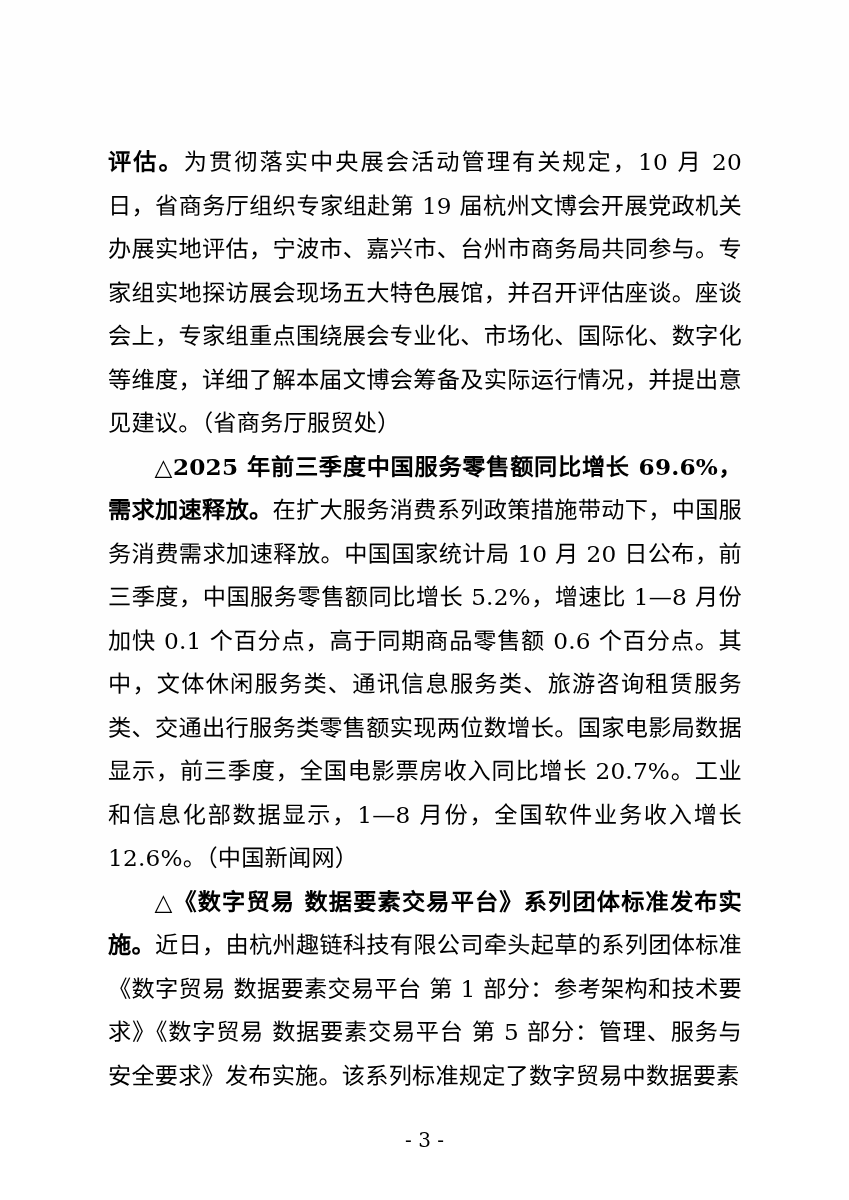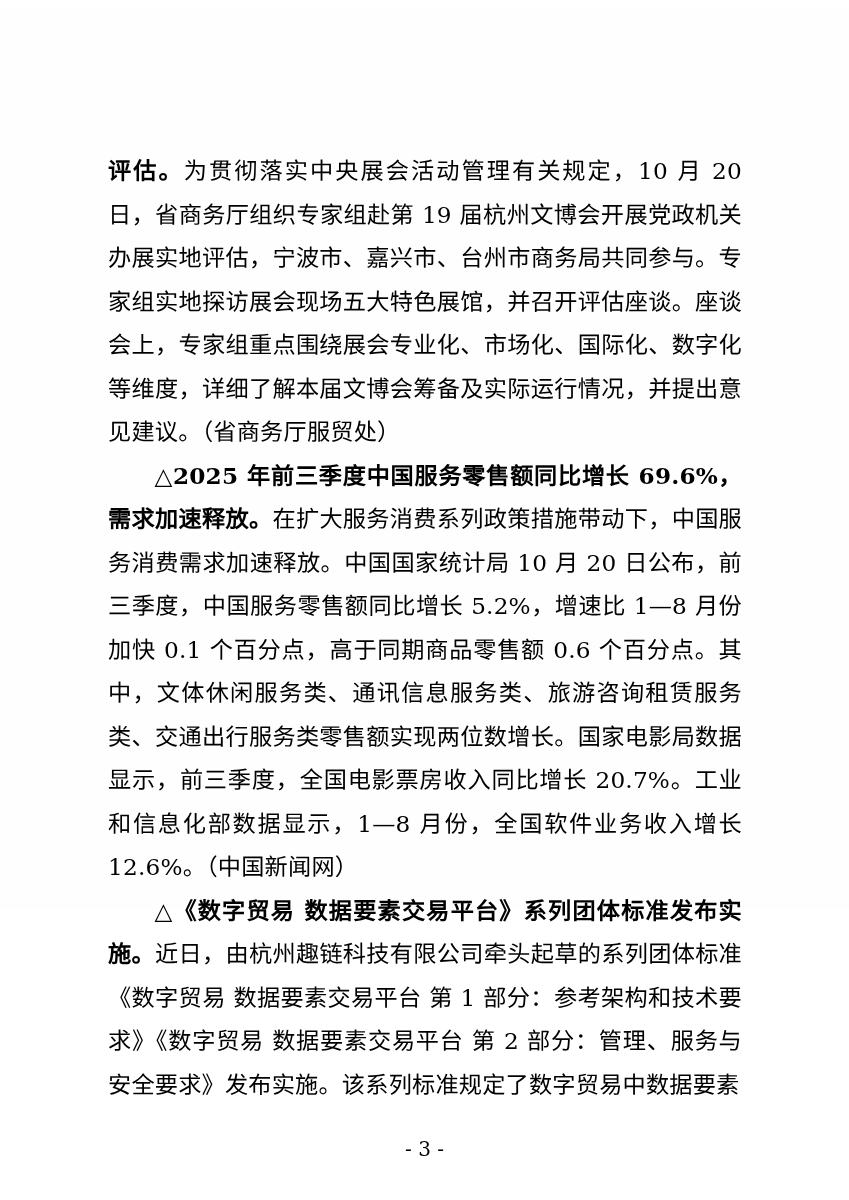--- a/index.html
+++ b/index.html
@@ -16,21 +16,20 @@
     color: #000000;
     overflow: hidden;
   }
   .page {
     position: absolute;
     top: 0;
     left: 0;
     width: 849px;
     height: 900px;
     background: #fefefe;
-    margin-top: 9px;
   }
   .content {
     position: absolute;
     left: 108px;
     top: 140px;
     width: 634px;
   }
   p.para {
     margin: 0;
     font-size: 23.2px;
@@ -67,19 +66,19 @@
 
     <p class="para">
       <span class="lead">评估。</span><span>为贯彻落实中央展会活动管理有关规定，10 月 20 日，省商务厅组织专家组赴第 19 届杭州文博会开展党政机关办展实地评估，宁波市、嘉兴市、台州市商务局共同参与。专家组实地探访展会现场五大特色展馆，并召开评估座谈。座谈会上，专家组重点围绕展会专业化、市场化、国际化、数字化等维度，详细了解本届文博会筹备及实际运行情况，并提出意见建议。（省商务厅服贸处）</span>
     </p>
 
     <p class="para indent">
       <span class="lead">△2025 年前三季度中国服务零售额同比增长 69.6%，需求加速释放。</span><span>在扩大服务消费系列政策措施带动下，中国服务消费需求加速释放。中国国家统计局 10 月 20 日公布，前三季度，中国服务零售额同比增长 5.2%，增速比 1—8 月份加快 0.1 个百分点，高于同期商品零售额 0.6 个百分点。其中，文体休闲服务类、通讯信息服务类、旅游咨询租赁服务类、交通出行服务类零售额实现两位数增长。国家电影局数据显示，前三季度，全国电影票房收入同比增长 20.7%。工业和信息化部数据显示，1—8 月份，全国软件业务收入增长 12.6%。（中国新闻网）</span>
     </p>
 
     <p class="para indent">
-      <span class="lead">△《数字贸易 数据要素交易平台》系列团体标准发布实施。</span><span>近日，由杭州趣链科技有限公司牵头起草的系列团体标准《数字贸易 数据要素交易平台 第 1 部分：参考架构和技术要求》《数字贸易 数据要素交易平台 第 2 部分：管理、服务与安全要求》发布实施。该系列标准规定了数字贸易中数据要素</span>
+      <span class="lead">△《数字贸易 数据要素交易平台》系列团体标准发布实施。</span><span>近日，由杭州趣链科技有限公司牵头起草的系列团体标准《数字贸易 数据要素交易平台 第 1 部分：参考架构和技术要求》《数字贸易 数据要素交易平台 第 5 部分：管理、服务与安全要求》发布实施。该系列标准规定了数字贸易中数据要素</span>
     </p>
 
   </div>
 
   <div class="footer">- 3 -</div>
 </div>
 
 </body></html>

